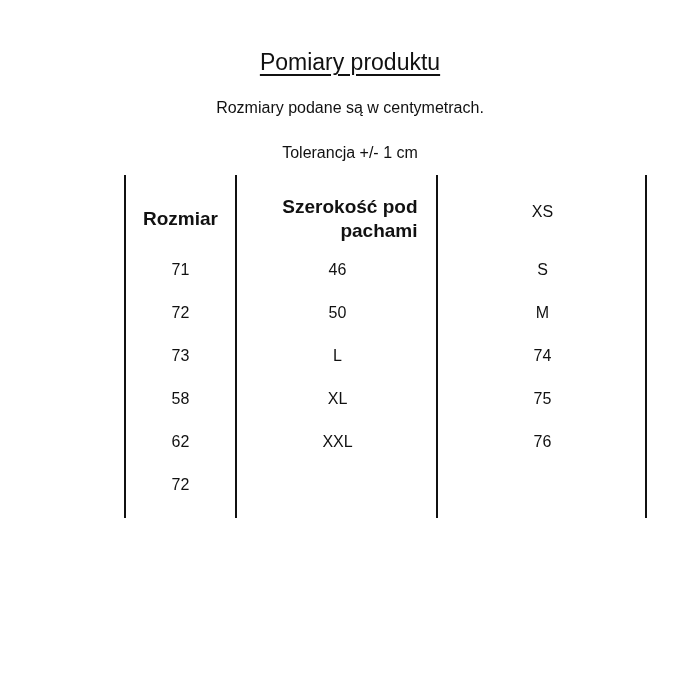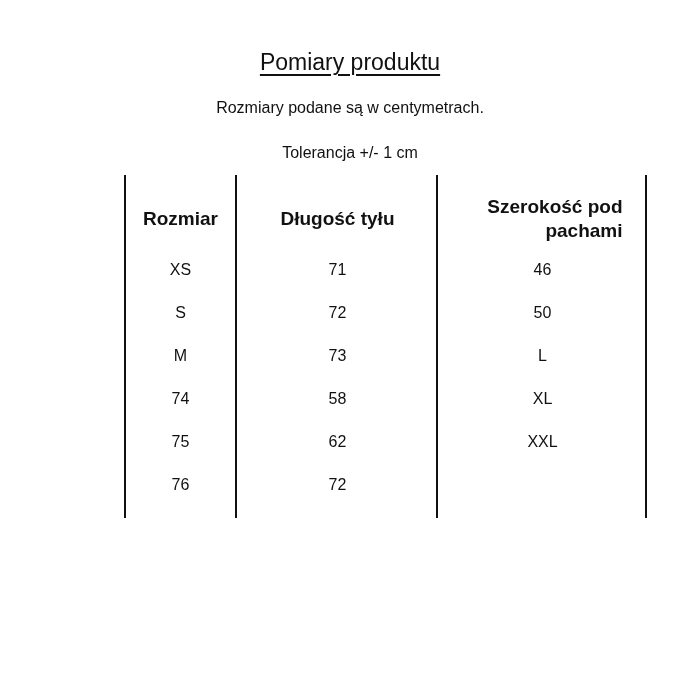--- a/index.html
+++ b/index.html
@@ -92,21 +92,20 @@
 </div>
 
 <div class="size-table">
   <div class="vline vline-1"></div>
   <div class="vline vline-2"></div>
   <div class="vline vline-3"></div>
   <div class="vline vline-4"></div>
 
   <div class="grid">
     <div class="cell header">Rozmiar</div>
-    <div class="cell header">Długość tyłu</div>
     <div class="cell header">
         <span class="wrap-narrow">Szerokość pod pachami</span>
       </div>
 
     <div class="cell">XS</div>
     <div class="cell">71</div>
     <div class="cell">46</div>
 
     <div class="cell">S</div>
     <div class="cell">72</div>

